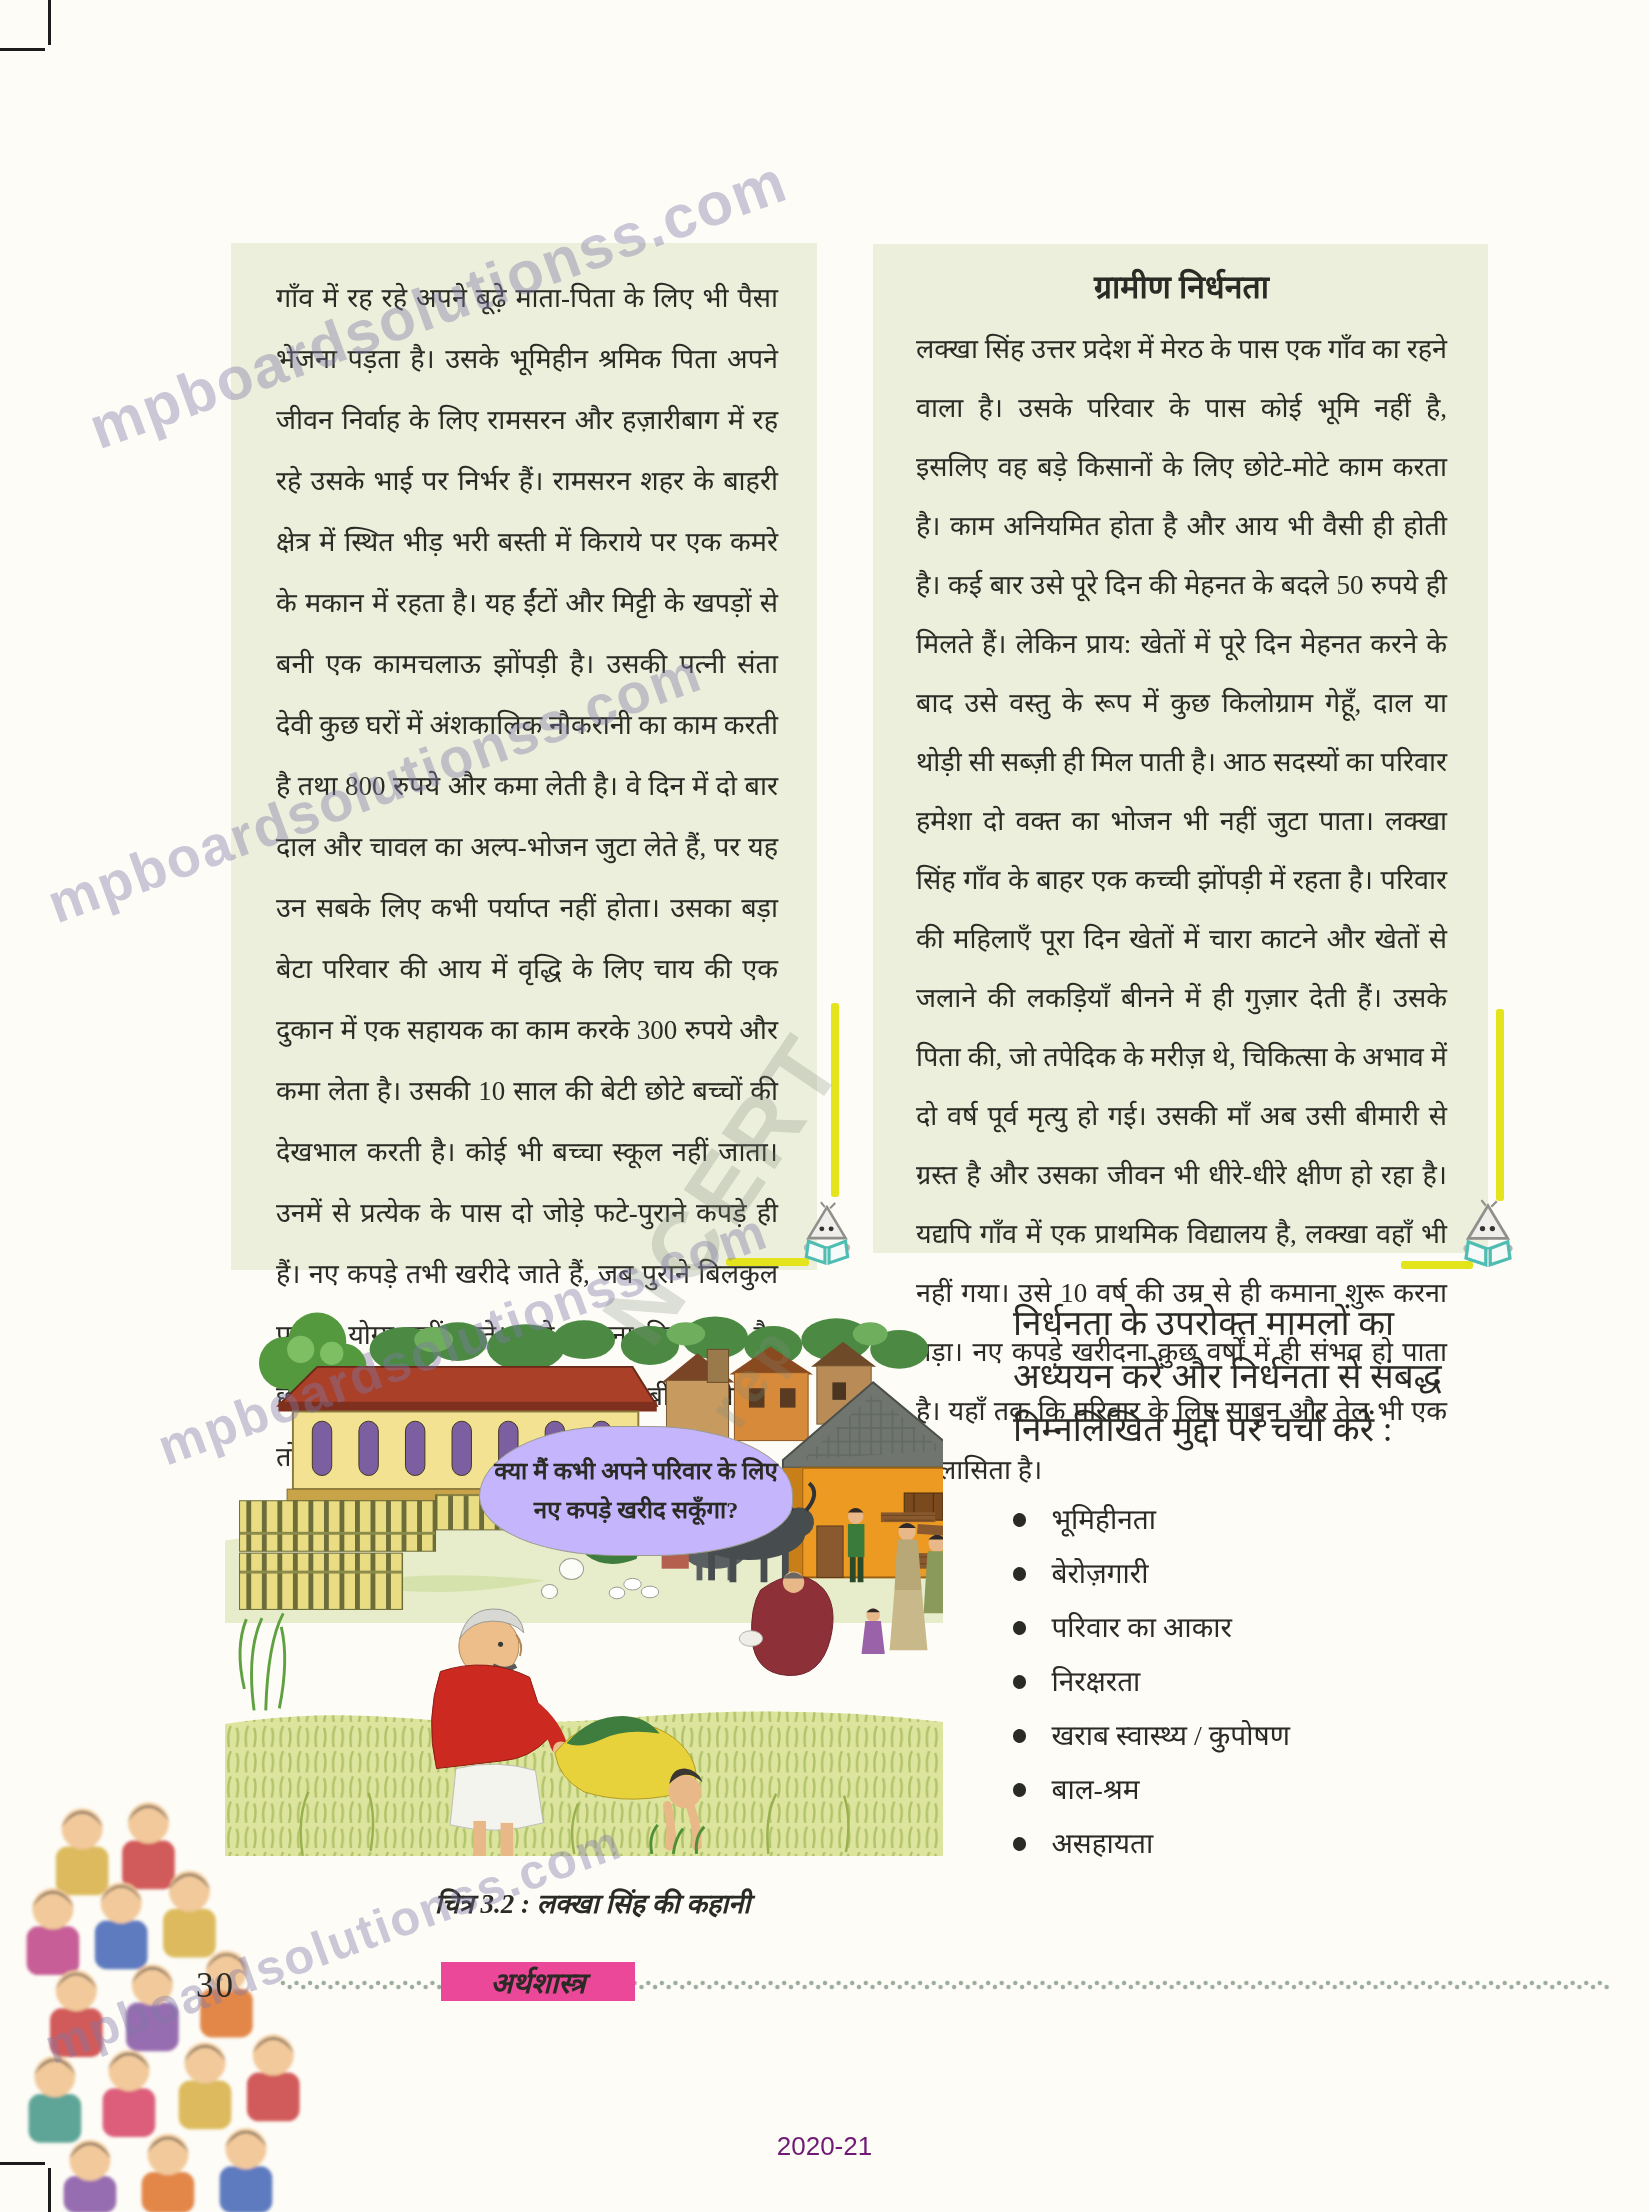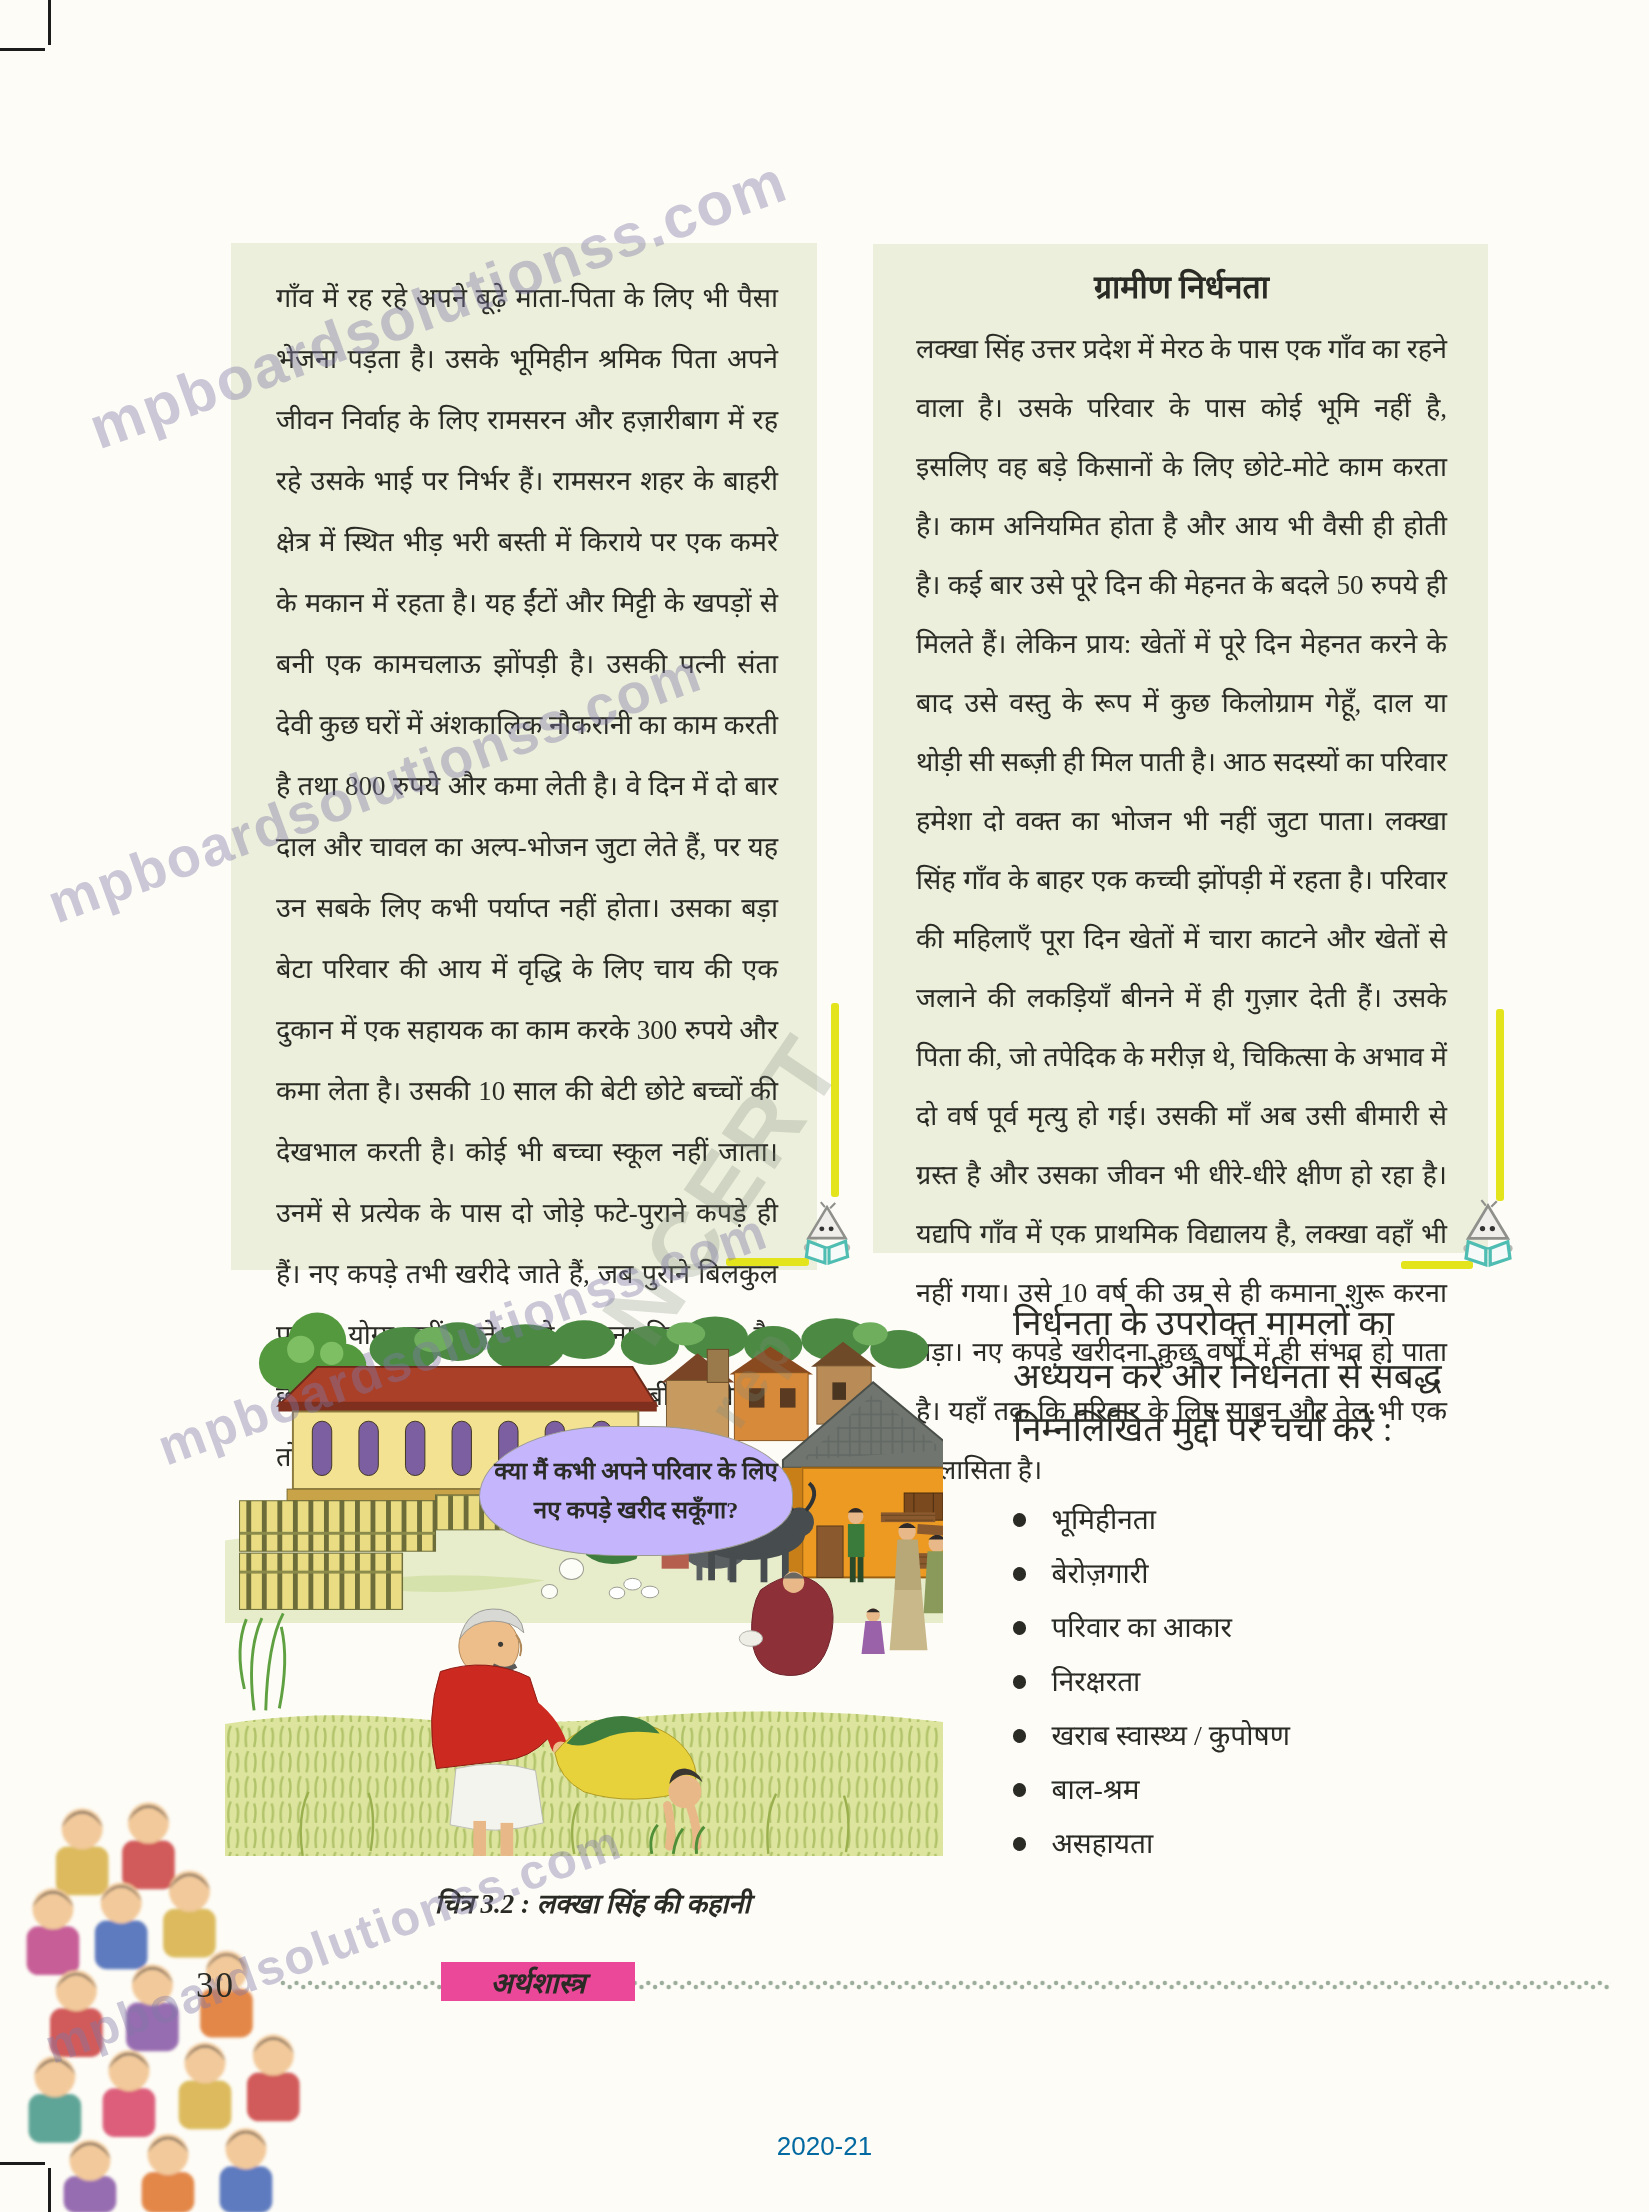--- a/index.html
+++ b/index.html
@@ -41,21 +41,21 @@
   
   .pageno{position:absolute;left:196px;top:1966px;font-size:35px;letter-spacing:1.9px;z-index:8;
           font-family:"Liberation Serif","DejaVu Serif",serif;}
   .squiggle{position:absolute;top:1980px;height:9.7px;z-index:2;opacity:.85;
       background-image:radial-gradient(circle at 3.9px 2.9px,#8ba08b 0 1.8px,transparent 2.6px),
                        radial-gradient(circle at 10.7px 6.8px,#8ba08b 0 1.8px,transparent 2.6px);
       background-size:13.6px 9.7px;}
   .runhead{position:absolute;left:441px;top:1962px;width:194px;text-align:center;font-size:29px;
            font-style:italic;font-weight:bold;background:#ec4899;z-index:3;}
   .year{position:absolute;left:679px;top:2131px;width:291px;text-align:center;font-size:26px;
-        color:#0369a1;font-family:"Liberation Sans","DejaVu Sans",sans-serif;z-index:3;}
+        color:#701a75;font-family:"Liberation Sans","DejaVu Sans",sans-serif;z-index:3;}
   .crowd{position:absolute;left:19.4px;top:1784px;width:296px;height:429px;z-index:1;}
 </style>
 </head>
 <body>
 
 <div class="page">
 
   <div class="crop" style="left:48px;top:0;width:2.9px;height:45px"></div>
   <div class="crop" style="left:0;top:48px;width:45px;height:2.9px"></div>
   <div class="crop" style="left:0;top:2162px;width:45px;height:2.9px"></div>

